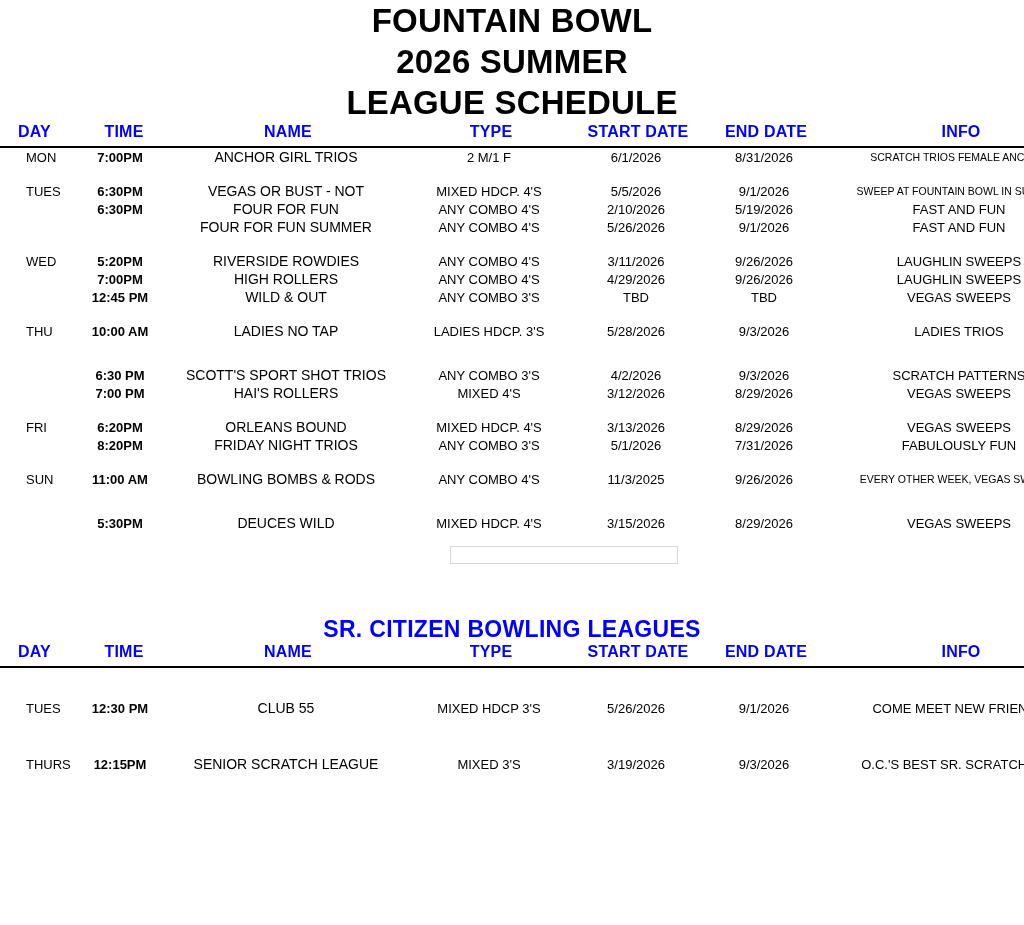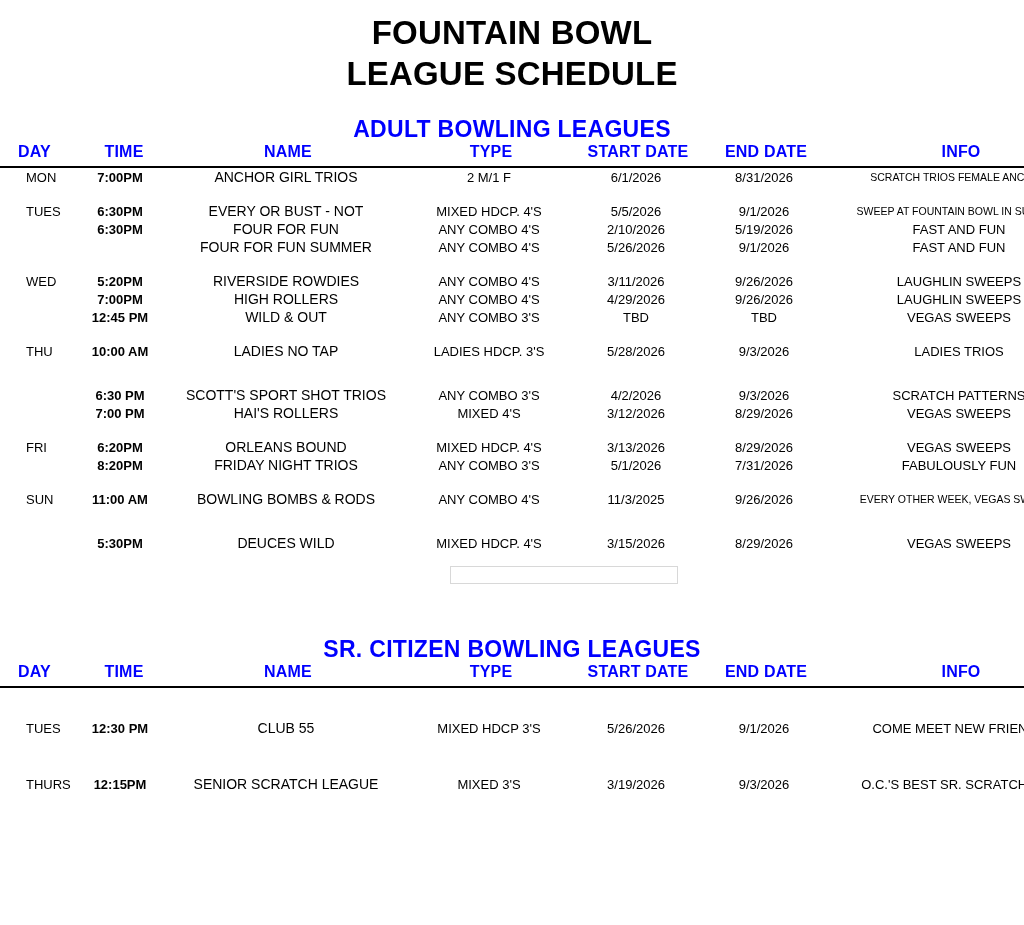--- a/index.html
+++ b/index.html
@@ -12,21 +12,20 @@
     height: 925px;
     font-family: "Liberation Sans", sans-serif;
     color: #000000;
     overflow: hidden;
     position: relative;
   }
 
   
   .title-block {
     text-align: center;
-    padding-top: 12px;
   }
   .title-line {
     font-size: 33px;
     font-weight: bold;
     line-height: 41px;
     letter-spacing: 0.2px;
     color: #000;
   }
   .section-title {
     text-align: center;
@@ -118,24 +117,24 @@
   tr.sr-row-1 td { padding-top: 30px; }
   tr.sr-row-2 td { padding-top: 36px; }
 </style>
 </head>
 <body>
 
 <div>
 
   <div class="title-block">
     <div class="title-line">FOUNTAIN BOWL</div>
+    <div class="title-line">2026 SUMMER</div>
     <div class="title-line">LEAGUE SCHEDULE</div>
   </div>
 
-  <div class="section-title adult">ADULT BOWLING LEAGUES</div>
 
   <table class="sched-table">
     <colgroup>
       <col class="c-day">
         <col class="c-time">
         <col class="c-name">
         <col class="c-type">
       <col class="c-start">
         <col class="c-end">
         <col class="c-info">
@@ -157,21 +156,21 @@
           <td class="c-time">7:00PM</td>
           <td class="c-name">ANCHOR GIRL TRIOS</td>
           <td class="c-type">2 M/1 F</td>
           <td class="c-start">6/1/2026</td>
           <td class="c-end">8/31/2026</td>
           <td class="c-info small">SCRATCH TRIOS FEMALE ANCHOR</td>
         </tr>
         <tr class="gap-before">
           <td class="c-day">TUES</td>
           <td class="c-time">6:30PM</td>
-          <td class="c-name">EVERY OR BUST - NOT</td>
+          <td class="c-name">VEGAS OR BUST - NOT</td>
           <td class="c-type">MIXED HDCP. 4'S</td>
           <td class="c-start">5/5/2026</td>
           <td class="c-end">9/1/2026</td>
           <td class="c-info small">SWEEP AT FOUNTAIN BOWL IN SUMMER</td>
         </tr>
         <tr>
           <td class="c-day"></td>
           <td class="c-time">6:30PM</td>
           <td class="c-name">FOUR FOR FUN</td>
           <td class="c-type">ANY COMBO 4'S</td>

